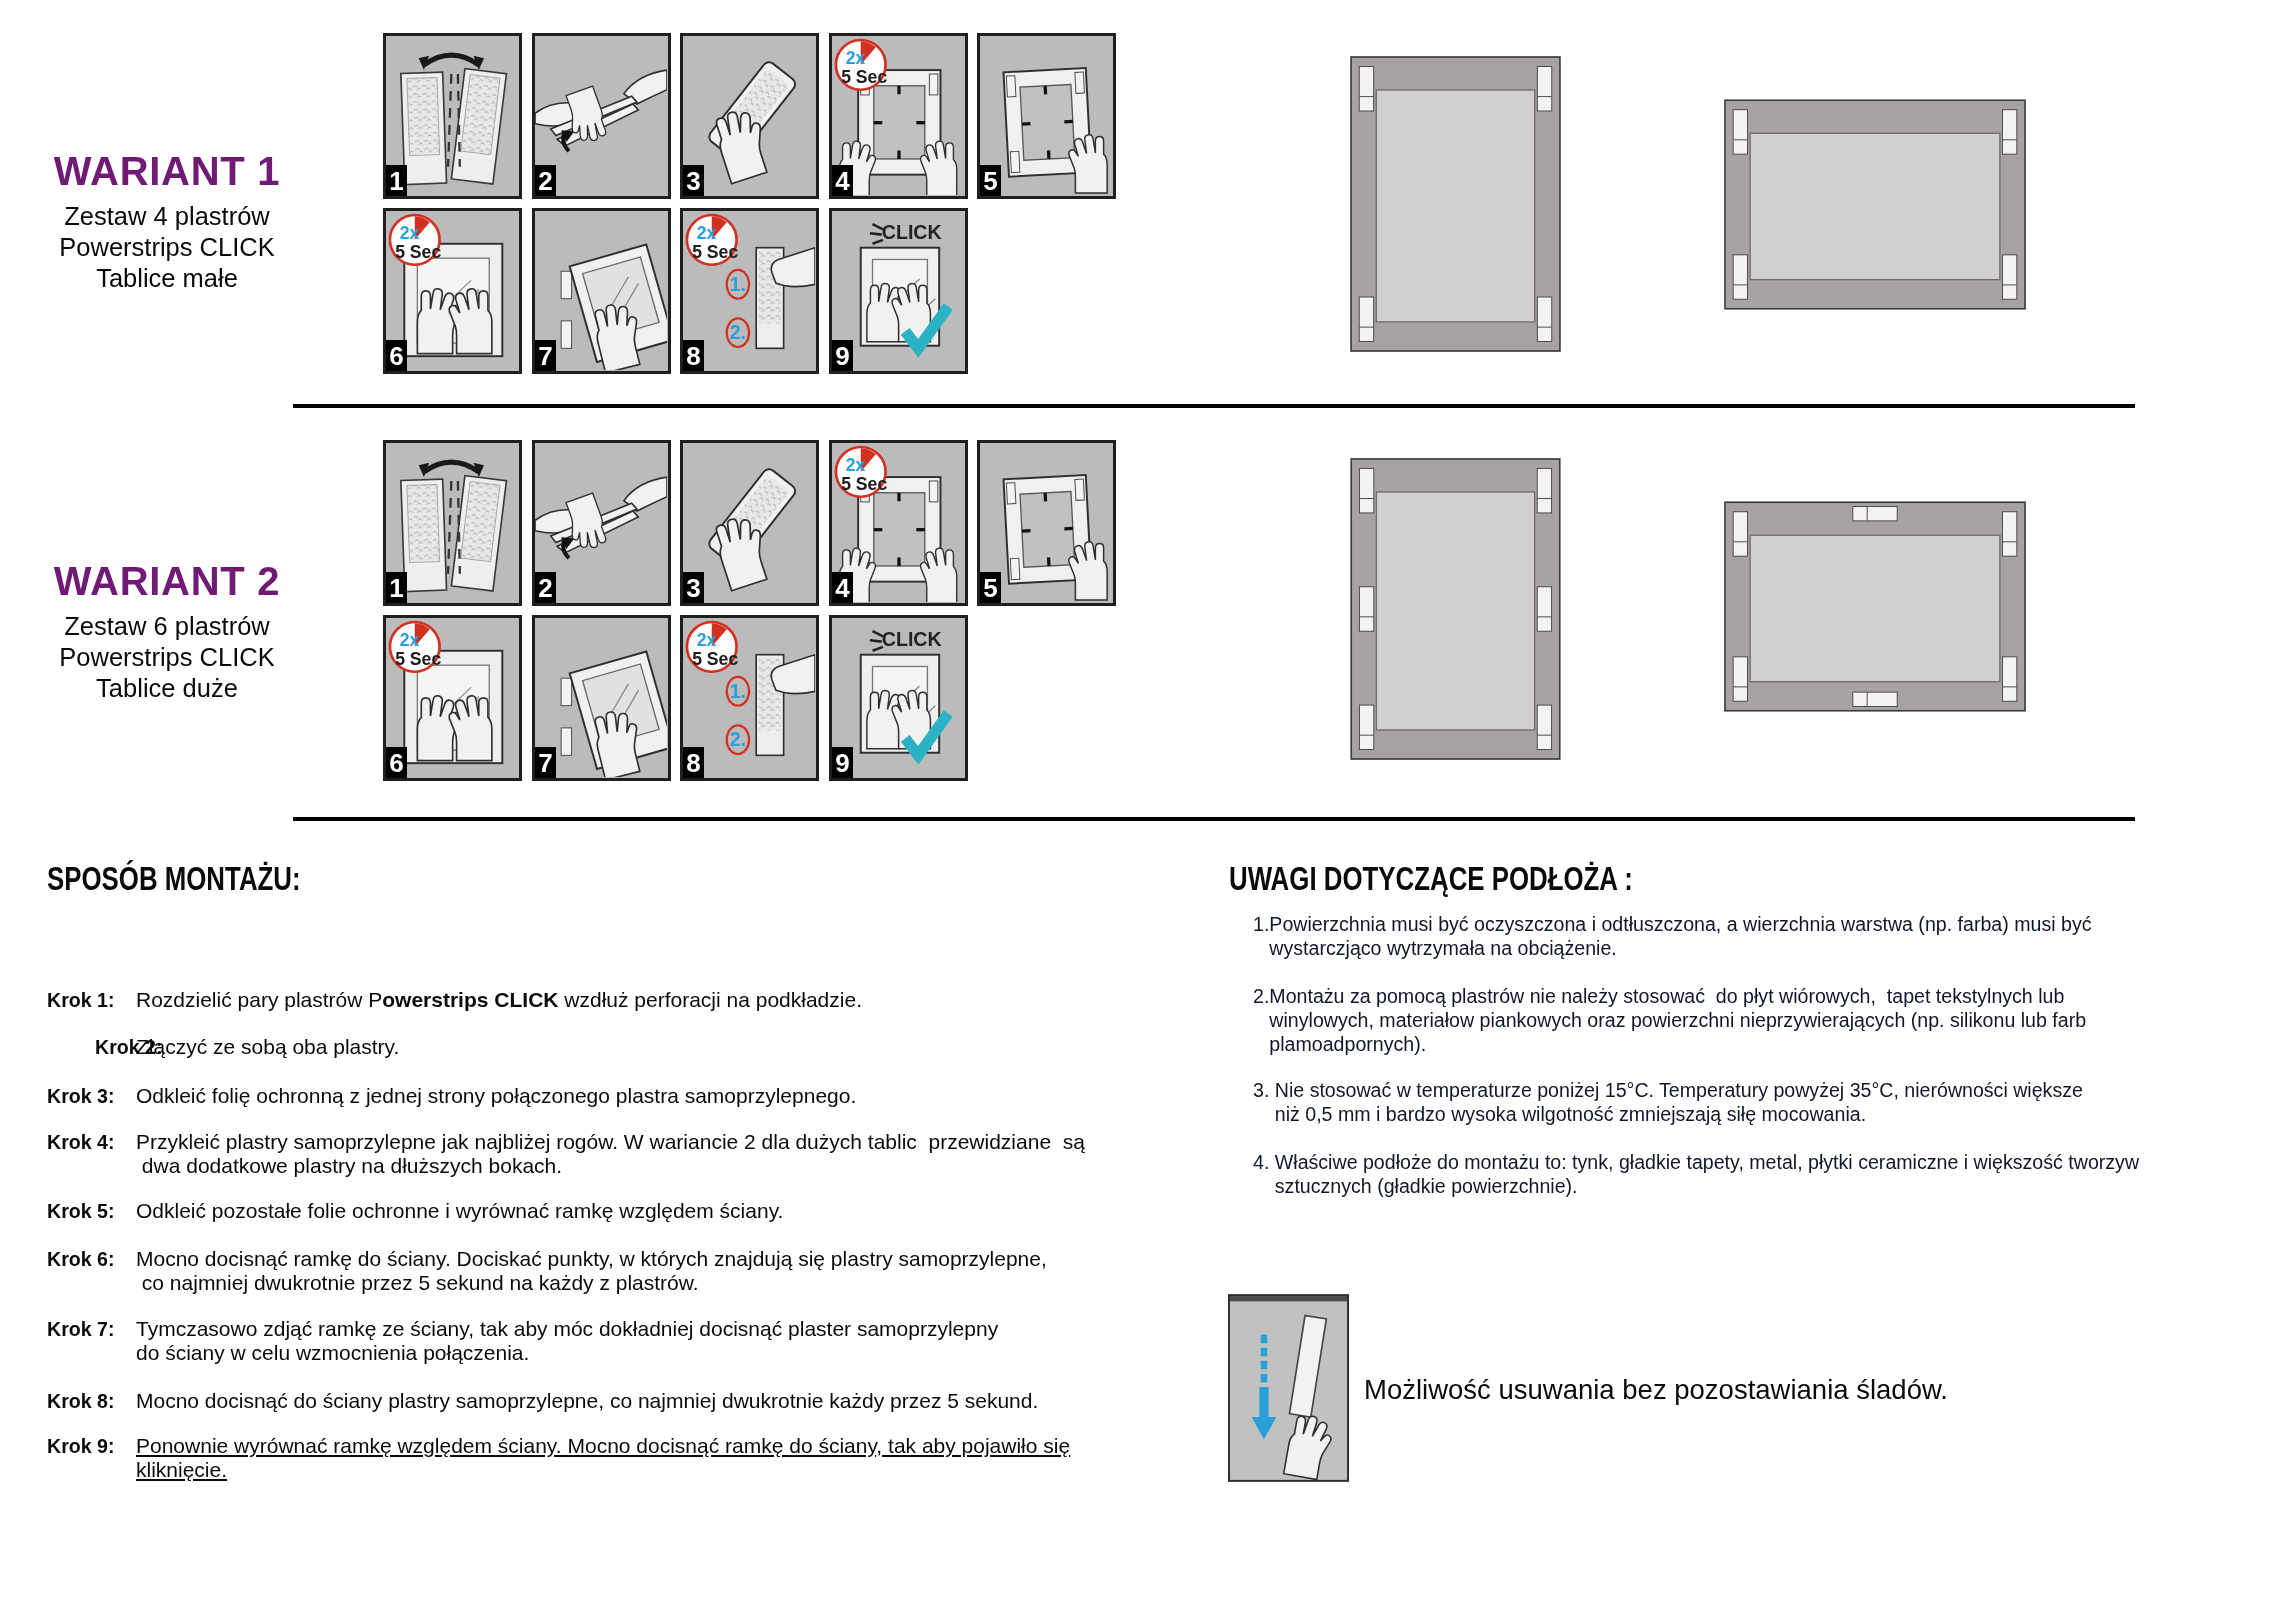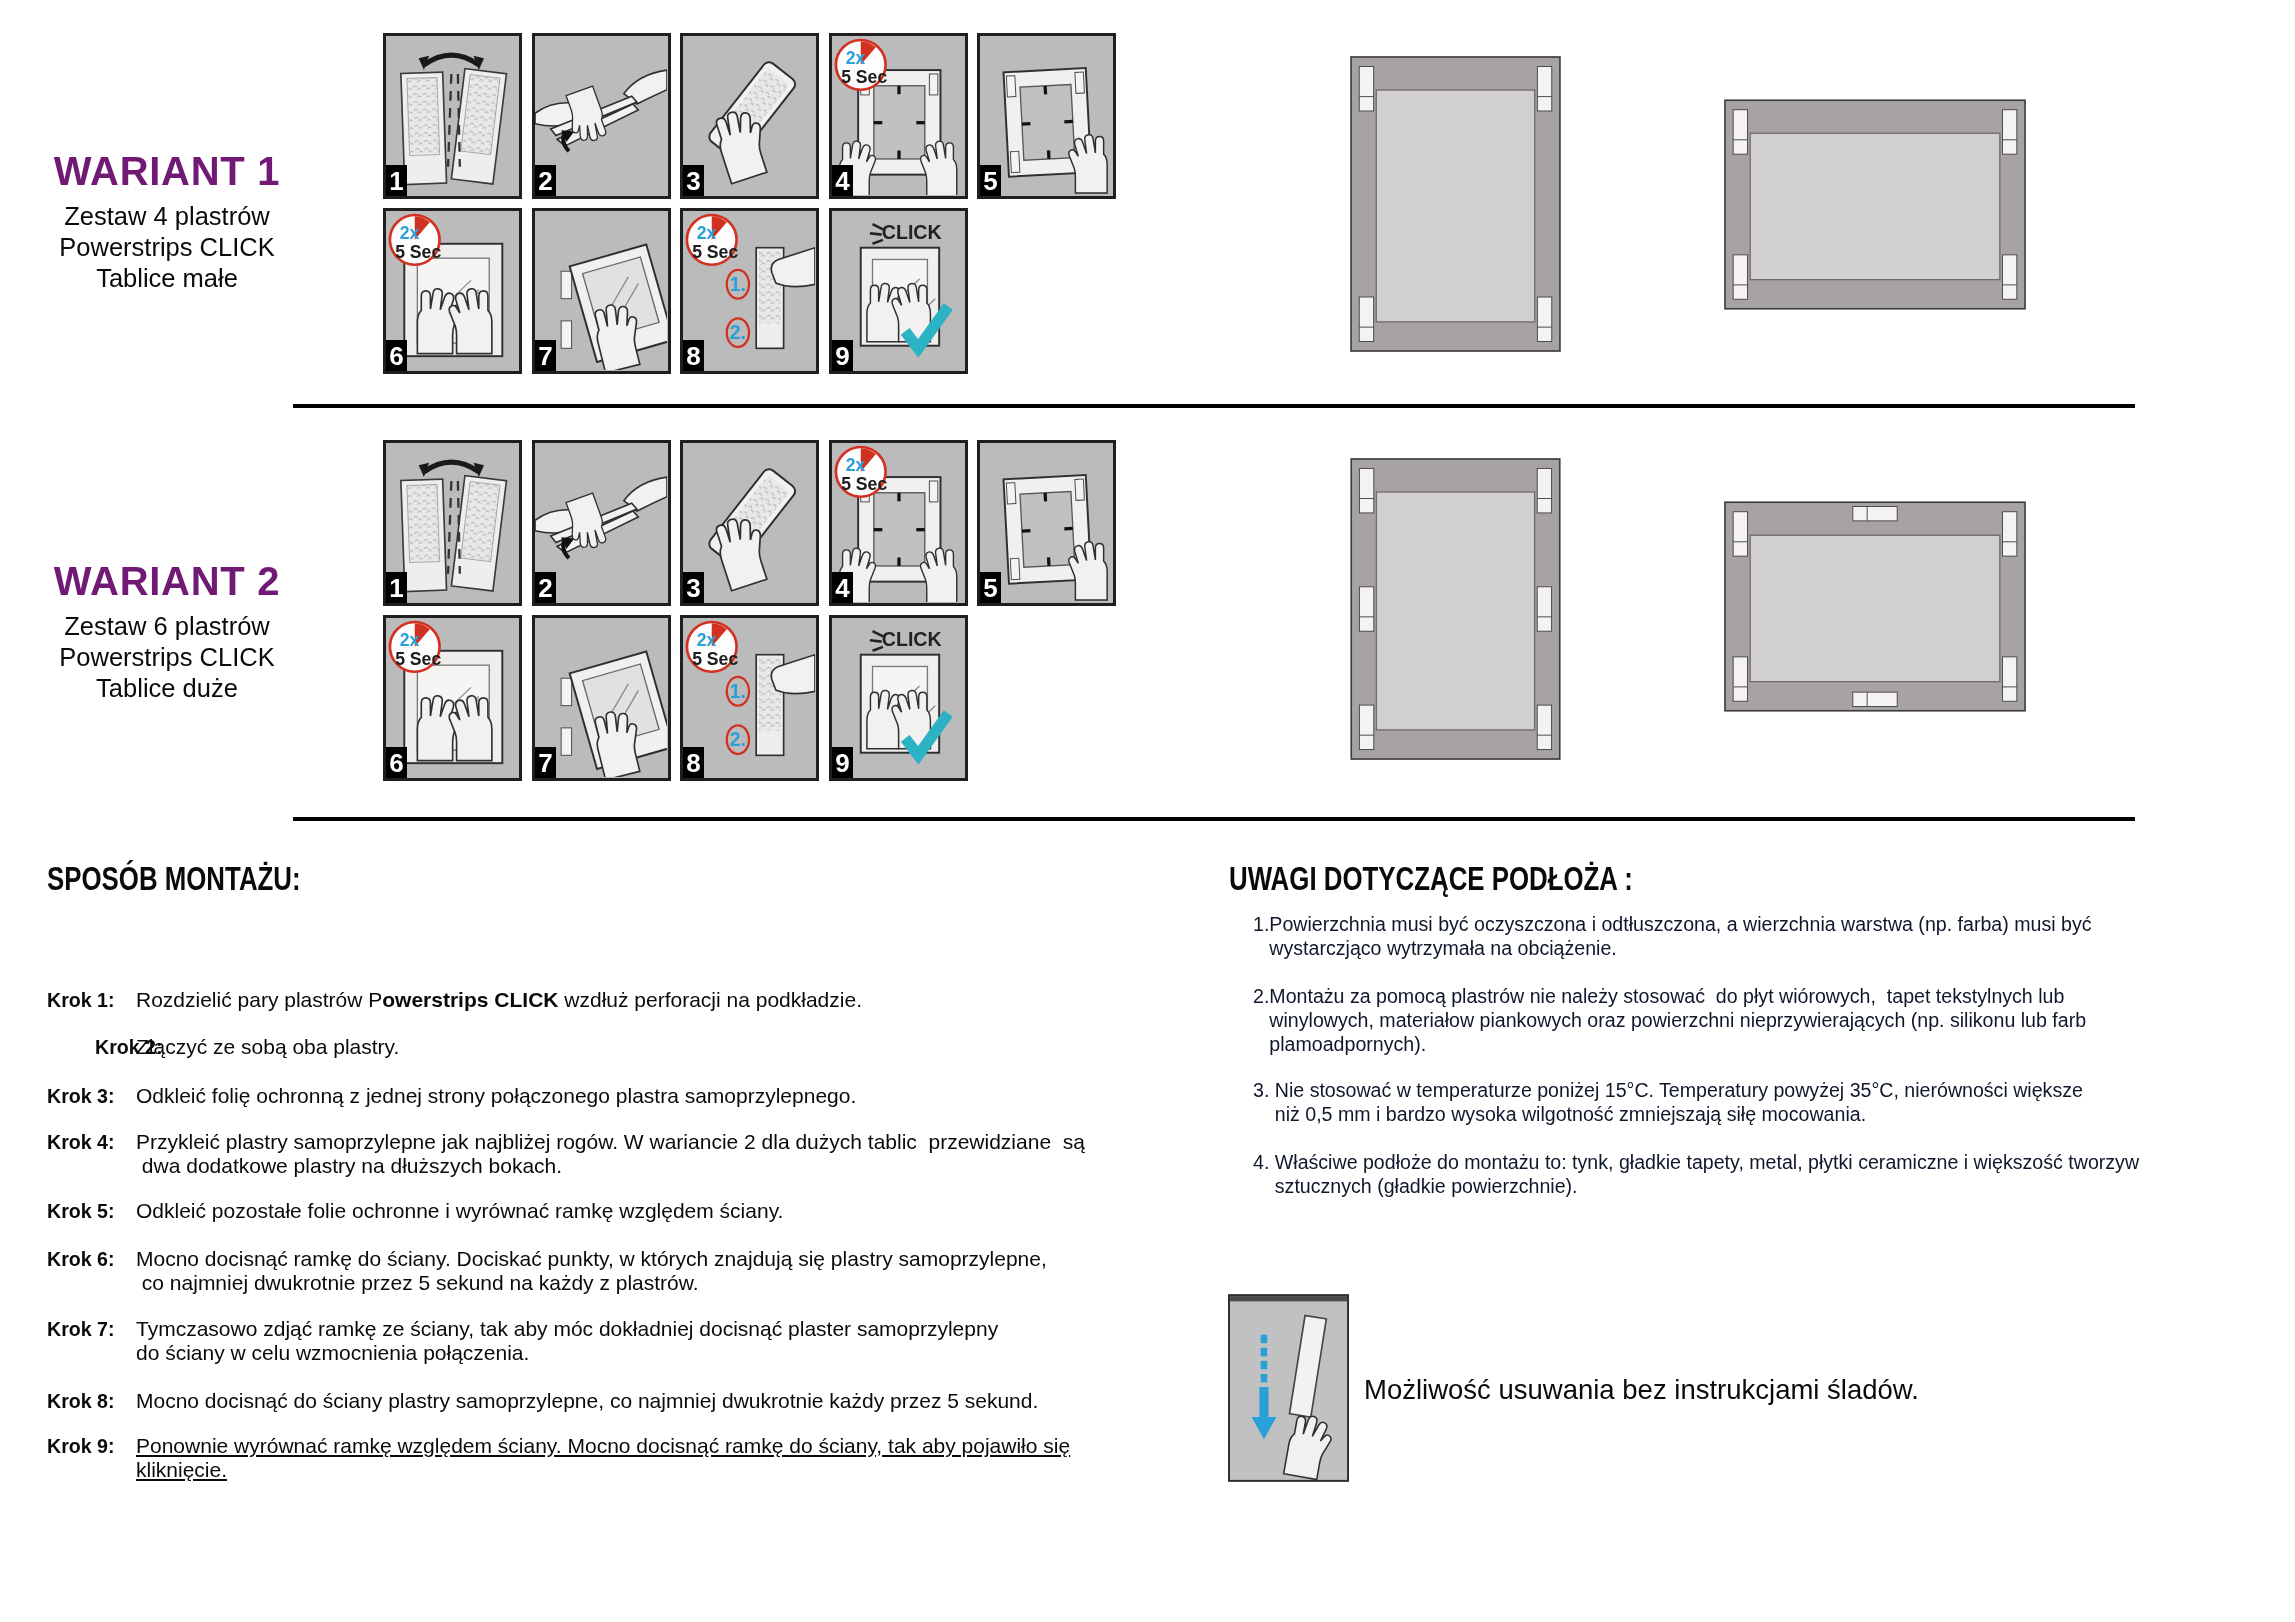--- a/index.html
+++ b/index.html
@@ -584,16 +584,16 @@
           <rect x="50" y="82" width="10" height="13"></rect>
         <rect x="50" y="102" width="10" height="13"></rect>
           <rect x="50" y="122" width="10" height="13"></rect>
         <rect x="48" y="142" width="14" height="48"></rect>
           <polygon points="36,188 74,188 55,222"></polygon>
       </g>
       <g transform="translate(96,180) rotate(10) scale(0.95)" fill="#f2f1f0" stroke="#2f2f2f" stroke-width="2.5">
     <path d="M6,100 L6,52 Q6,40 12,34 L12,12 Q12,4 19,4 Q26,4 26,12 L26,32 L30,8 Q31,0 38,1 Q45,2 44,10 L41,33 L48,13 Q51,6 57,8 Q63,10 61,18 L55,38 L60,30 Q64,24 69,28 Q73,31 70,38 L62,58 Q60,64 60,72 L60,100 Z"></path>
         </g>
     </svg></div>
-  <div class="removal-caption">Możliwość usuwania bez instrukcjami śladów.</div>
+  <div class="removal-caption">Możliwość usuwania bez pozostawiania śladów.</div>
 
 </div>
 
 
 </body></html>

